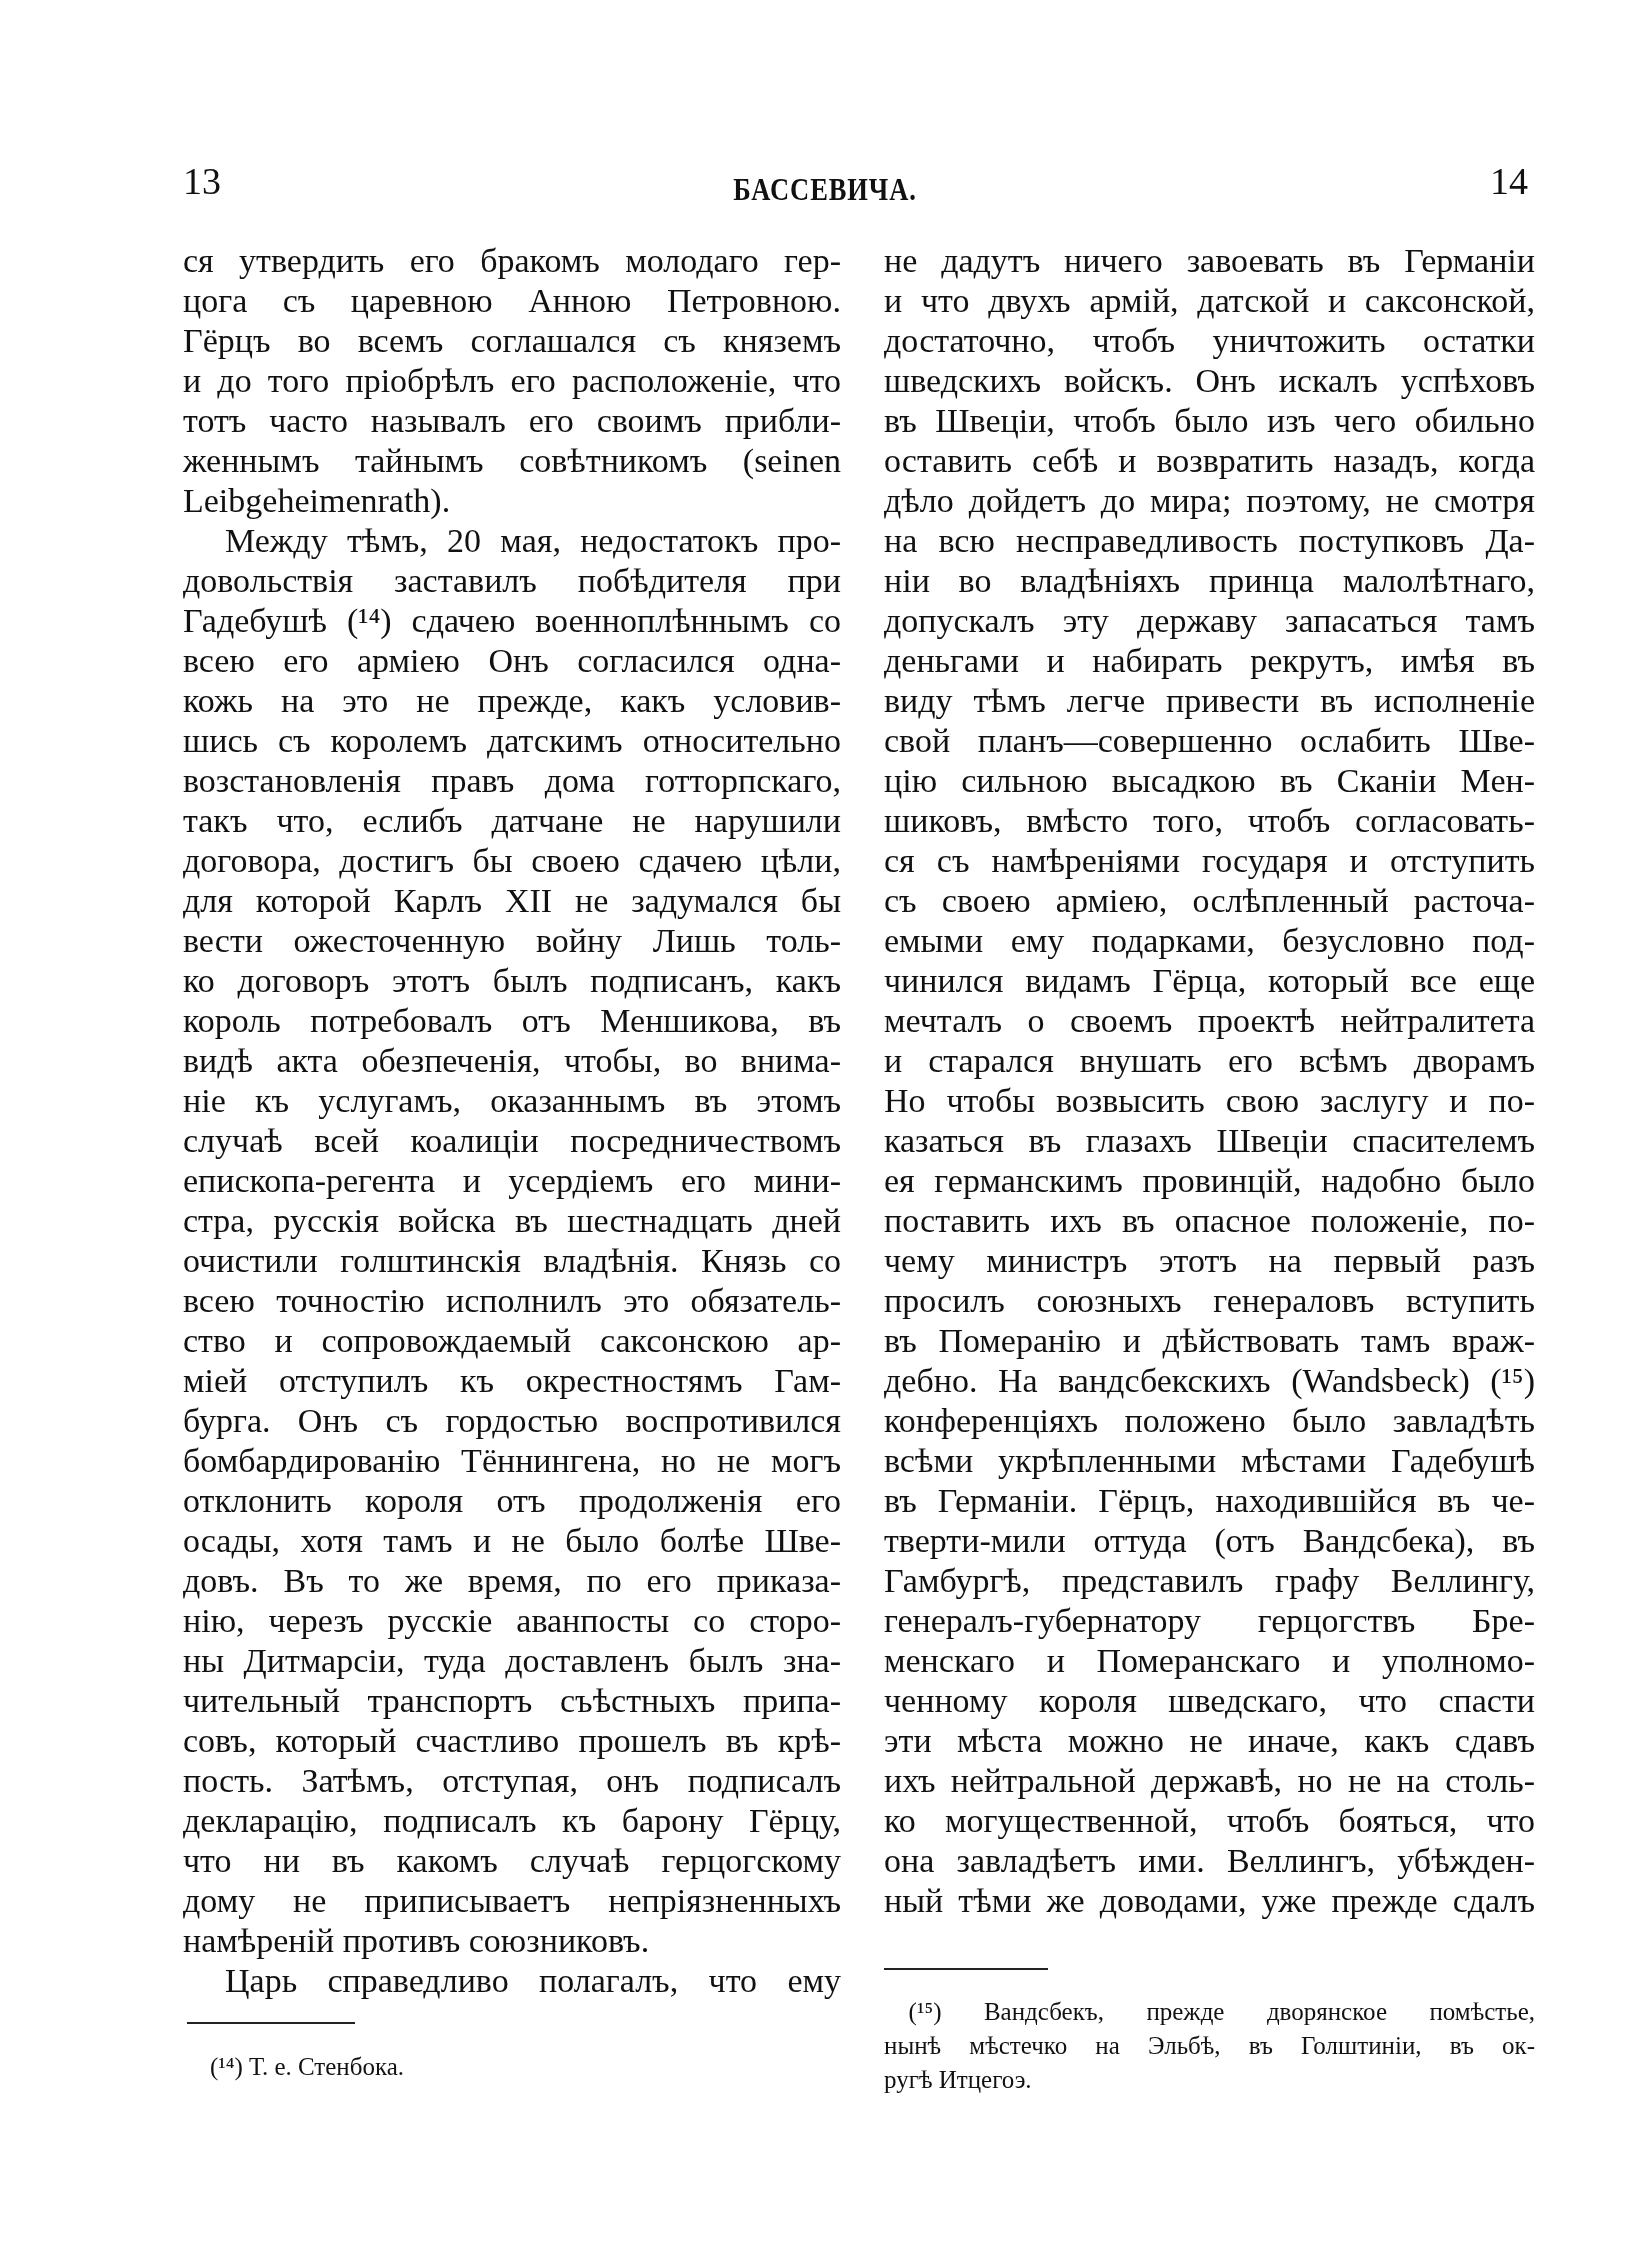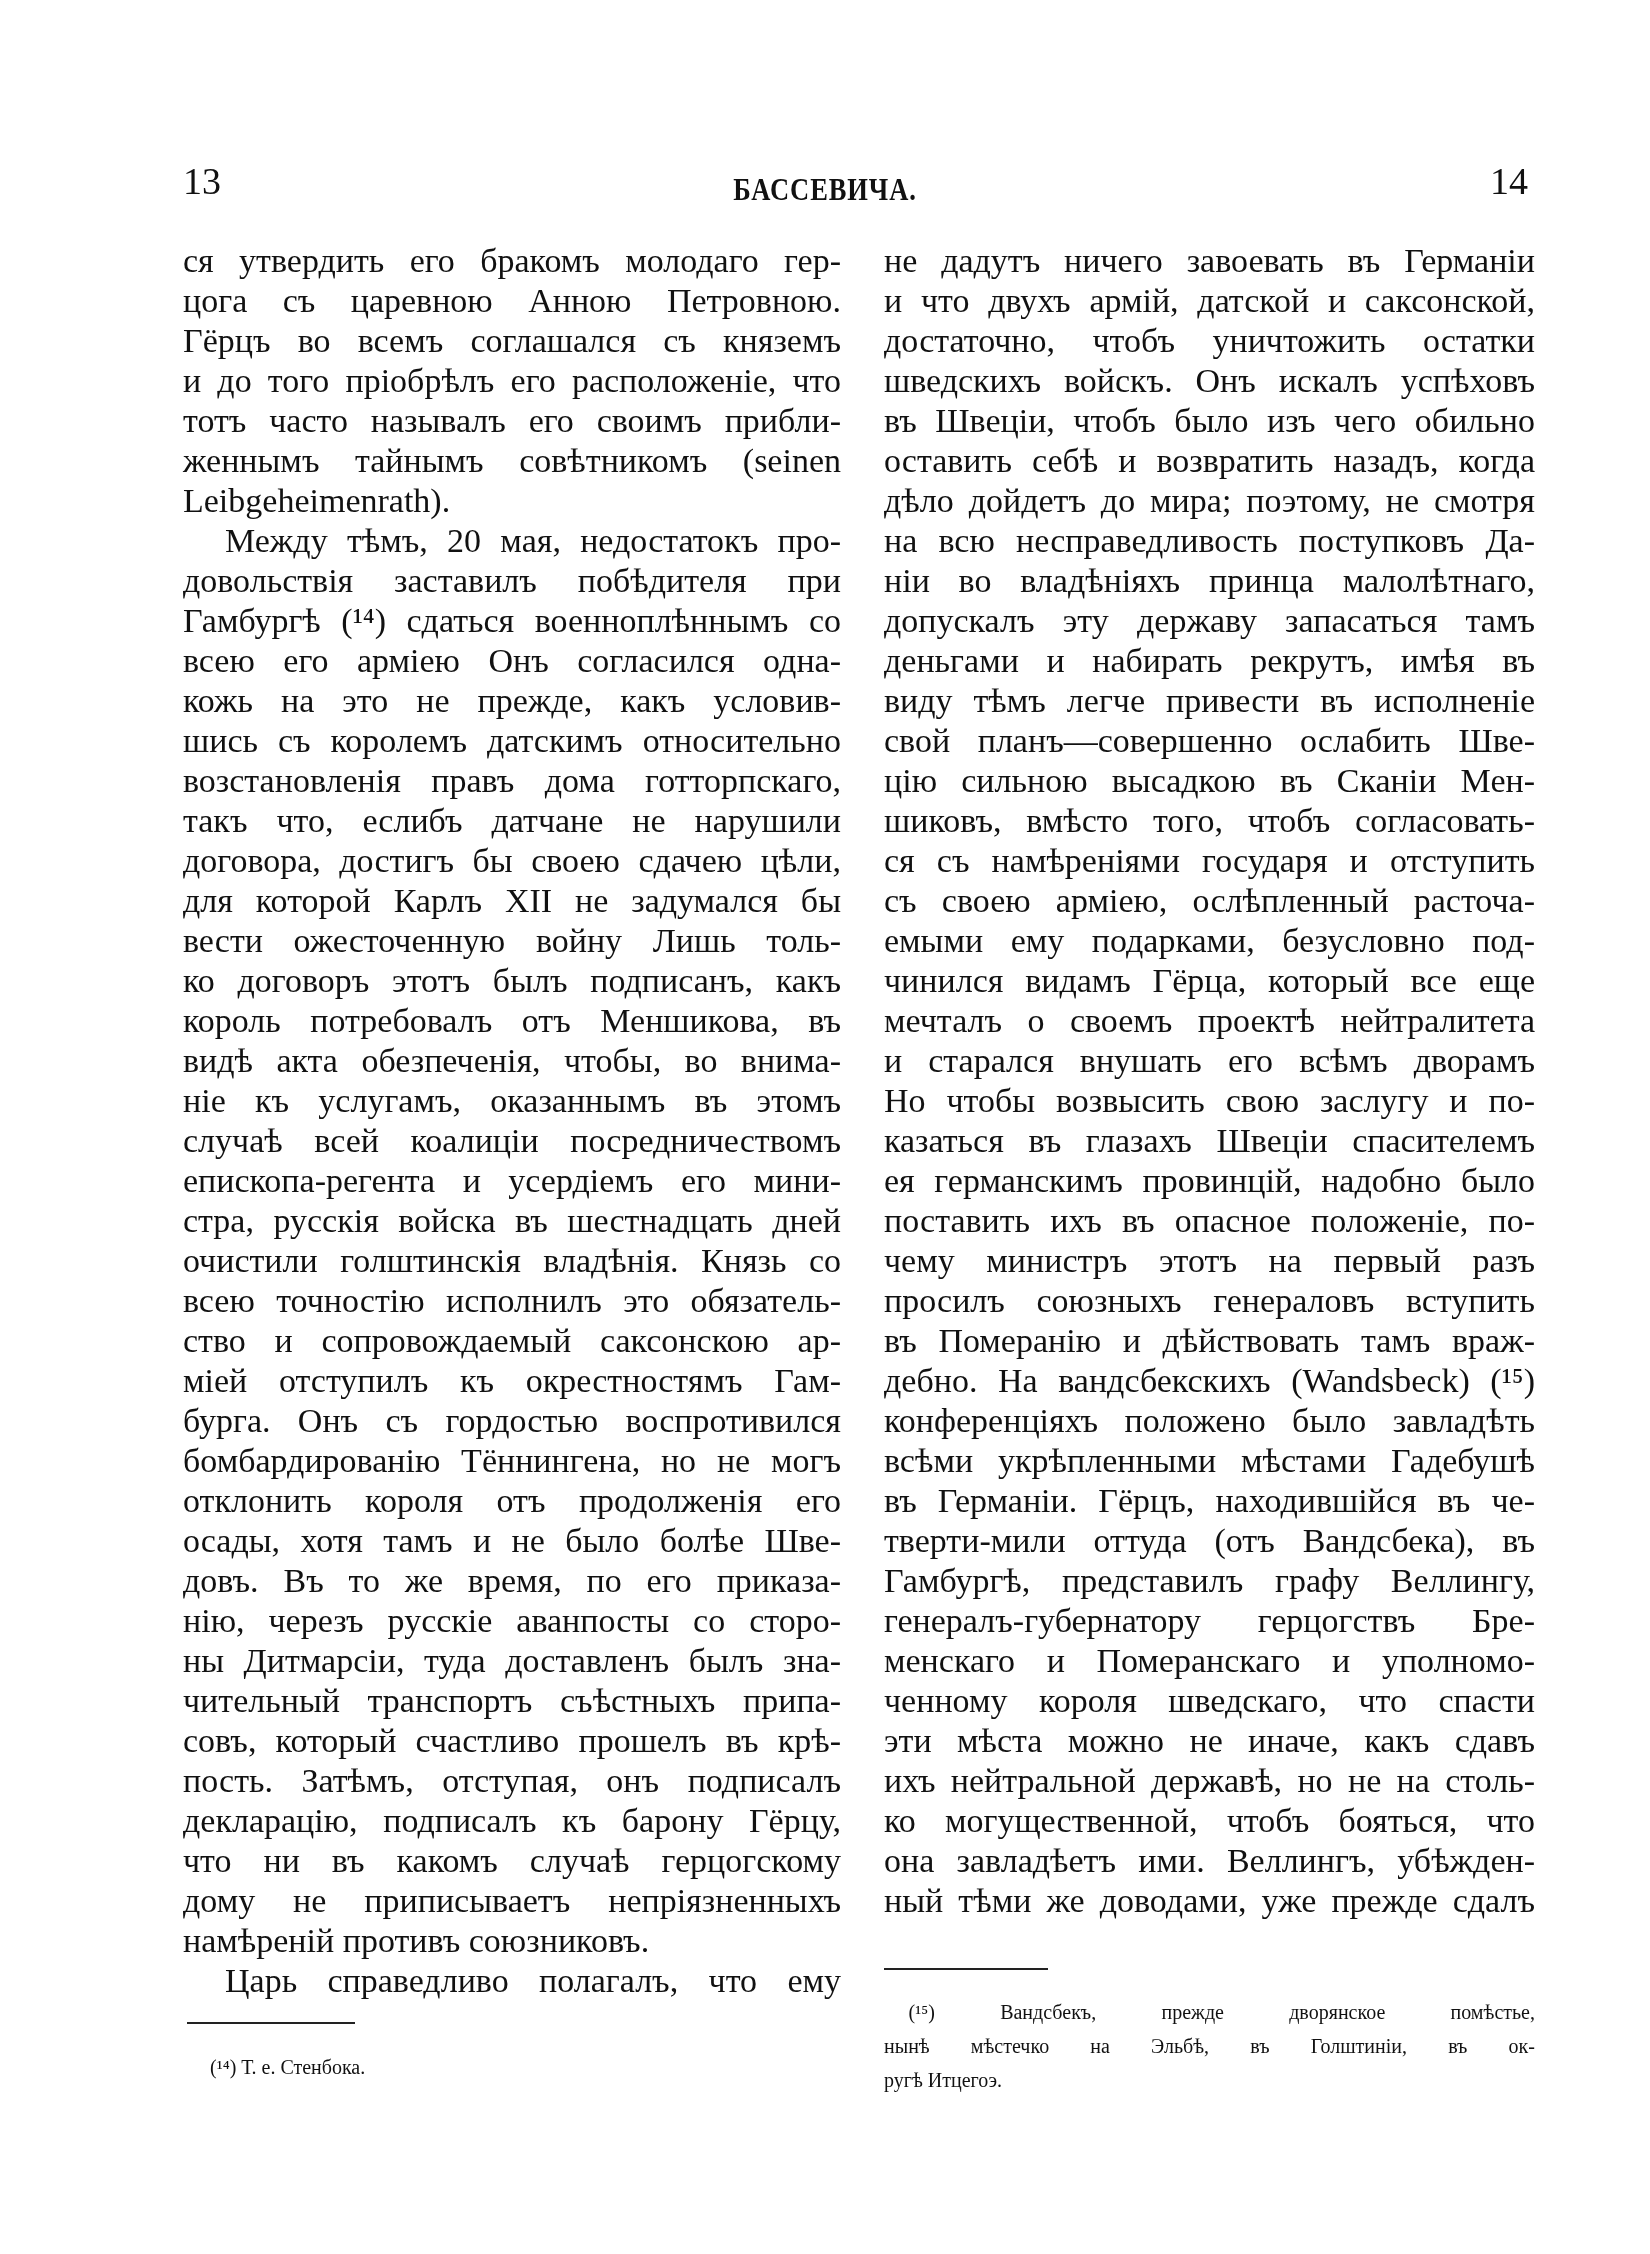--- a/index.html
+++ b/index.html
@@ -12,21 +12,21 @@
   .hdr-title { left: 0; width: 1650px; text-align: center; top: 167px; font-size: 26.5px; letter-spacing: 0.9px; font-weight: bold; transform: scaleY(1.2); }
   .col { position: absolute; top: 241px; }
   .col-left { left: 183px; width: 658px; }
   .col-right { left: 884px; width: 651px; }
   .line { height: 40px; line-height: 40px; font-size: 34px; white-space: nowrap; text-align: justify; text-align-last: justify; overflow: visible; }
   .line.last { text-align-last: left; }
   .line.indent { padding-left: 42px; }
   .rule { position: absolute; height: 1.9px; background: #222; }
   .rule-left { left: 187px; top: 2022px; width: 168px; }
   .rule-right { left: 884px; top: 1968px; width: 164px; }
-  .fn { position: absolute; font-size: 20px; line-height: 34px; white-space: nowrap; }
+  .fn { position: absolute; font-size: 25px; line-height: 34px; white-space: nowrap; }
   .fn-left { left: 210px; top: 2050px; }
   .fn-right { left: 884px; top: 1995px; width: 651px; }
   .fn-right .fl { text-align: justify; text-align-last: justify; }
   .fn-right .fl.indent { padding-left: 24.6px; }
   .fn-right .fl.last { text-align-last: left; }
 </style>
 </head>
 <body>
 
 <div class="page">
@@ -38,21 +38,21 @@
   <div class="col col-left">
     <div class="line">ся утвердить его бракомъ молодаго гер-</div>
     <div class="line">цога съ царевною Анною Петровною.</div>
     <div class="line">Гёрцъ во всемъ соглашался съ княземъ</div>
     <div class="line">и до того пріобрѣлъ его расположеніе, что</div>
     <div class="line">тотъ часто называлъ его своимъ прибли-</div>
     <div class="line">женнымъ тайнымъ совѣтникомъ (seinen</div>
     <div class="line last">Leibgeheimenrath).</div>
     <div class="line indent">Между тѣмъ, 20 мая, недостатокъ про-</div>
     <div class="line">довольствія заставилъ побѣдителя при</div>
-    <div class="line">Гамбургѣ (¹⁴) сдаться военноплѣннымъ со</div>
+    <div class="line">Гадебушѣ (¹⁴) сдачею военноплѣннымъ со</div>
     <div class="line">всею его арміею Онъ согласился одна-</div>
     <div class="line">кожь на это не прежде, какъ условив-</div>
     <div class="line">шись съ королемъ датскимъ относительно</div>
     <div class="line">возстановленія правъ дома готторпскаго,</div>
     <div class="line">такъ что, еслибъ датчане не нарушили</div>
     <div class="line">договора, достигъ бы своею сдачею цѣли,</div>
     <div class="line">для которой Карлъ XII не задумался бы</div>
     <div class="line">вести ожесточенную войну Лишь толь-</div>
     <div class="line">ко договоръ этотъ былъ подписанъ, какъ</div>
     <div class="line">король потребовалъ отъ Меншикова, въ</div>

